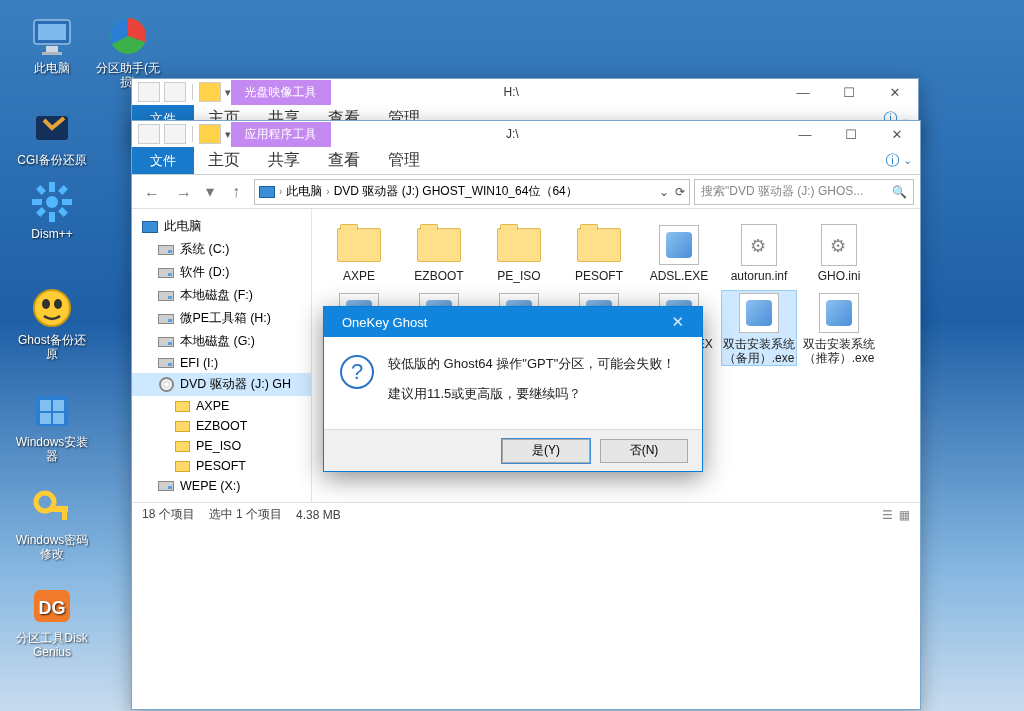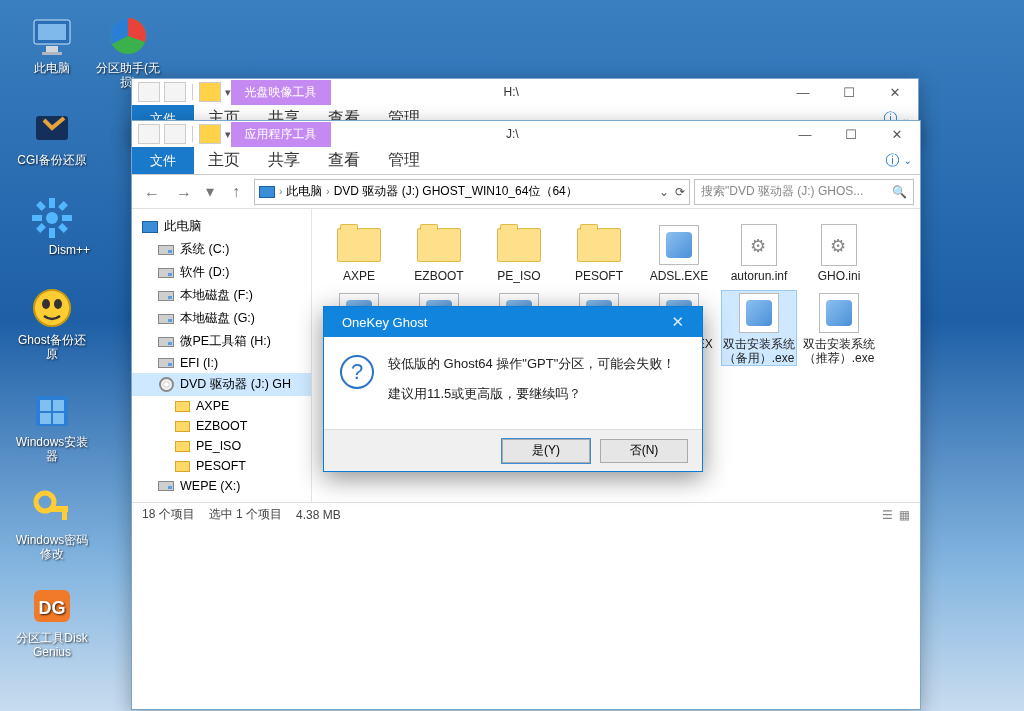--- a/index.html
+++ b/index.html
@@ -103,21 +103,21 @@
     </div>
     <div class="desktop-icon" style="left: 14px; top: 106px;">
       <div class="ic">
         <svg width="44" height="44">
           <rect x="6" y="10" width="32" height="24" rx="3" fill="#14305a"></rect>
           <path d="M14 14 l8 8 l12 -10" stroke="#e8a23a" stroke-width="4" fill="none"></path>
         </svg>
       </div>
       <div class="lbl">CGI备份还原</div>
     </div>
-    <div class="desktop-icon" style="left: 14px; top: 196px; text-align: right;">
+    <div class="desktop-icon" style="left: 14px; top: 180px;">
       <div class="ic">
         <svg width="44" height="44">
           <g fill="#52b7ff">
             <circle cx="22" cy="22" r="6"></circle>
             <rect x="19" y="2" width="6" height="10"></rect>
             <rect x="19" y="32" width="6" height="10"></rect>
             <rect x="2" y="19" width="10" height="6"></rect>
             <rect x="32" y="19" width="10" height="6"></rect>
             <rect x="7" y="7" width="8" height="6" transform="rotate(45 11 10)"></rect>
             <rect x="29" y="29" width="8" height="6" transform="rotate(45 33 32)"></rect>
@@ -276,27 +276,27 @@
         <div class="node ind1">
           <span class="ico">
             <span class="drv"></span>
           </span>
           <span>本地磁盘 (F:)</span>
         </div>
         <div class="node ind1">
           <span class="ico">
             <span class="drv"></span>
           </span>
+          <span>微PE工具箱 (H:)</span>
+        </div>
+        <div class="node ind1">
+          <span class="ico">
+            <span class="drv"></span>
+          </span>
           <span>本地磁盘 (G:)</span>
-        </div>
-        <div class="node ind1">
-          <span class="ico">
-            <span class="drv"></span>
-          </span>
-          <span>微PE工具箱 (H:)</span>
         </div>
         <div class="node ind1">
           <span class="ico">
             <span class="drv"></span>
           </span>
           <span>EFI (I:)</span>
         </div>
         <div class="node ind1 sel">
           <span class="ico">
             <span class="dvd"></span>

